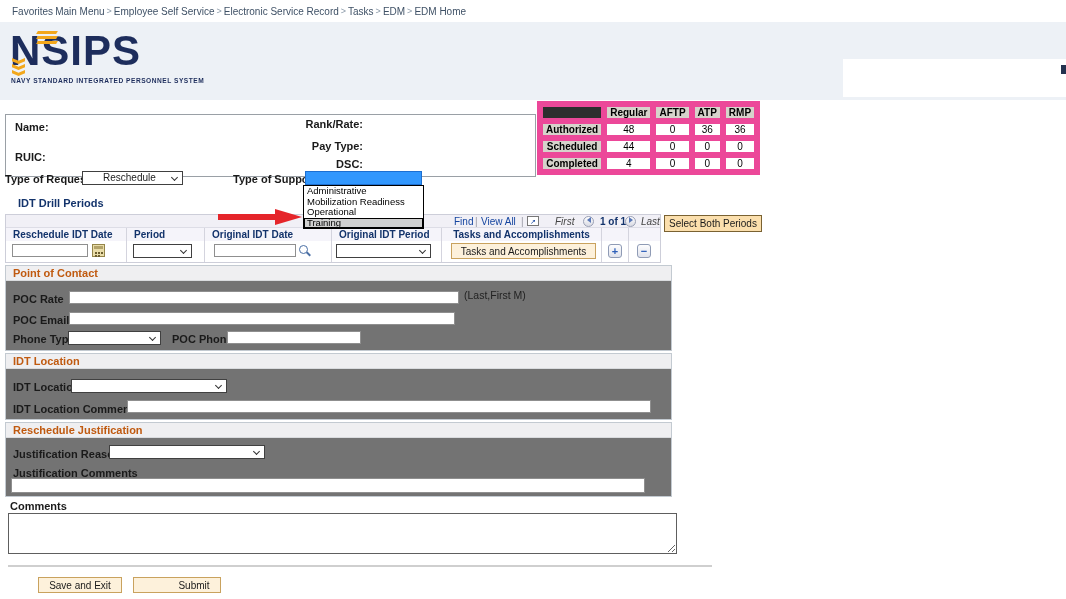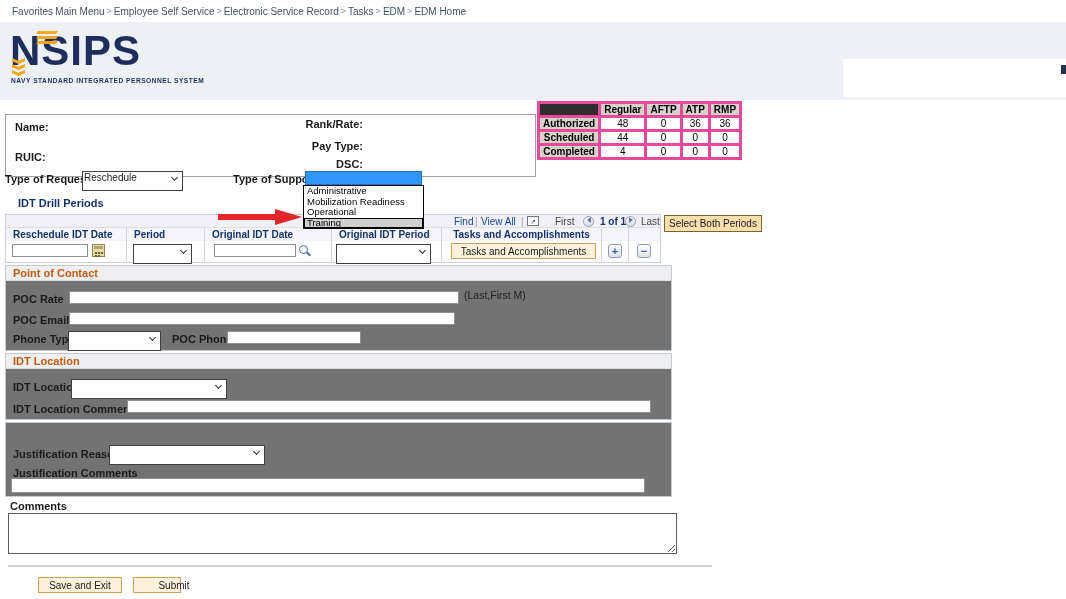--- a/index.html
+++ b/index.html
@@ -30,31 +30,31 @@
                   letter-spacing:0.52px; white-space:nowrap; z-index:1; }
 
   
   .member-box { position:absolute; left:5px; top:114px; width:531px; height:63px; background:#fff; border:1px solid #9AA0A6; }
   .lbl { font-size:11px; font-weight:bold; color:#1A1A1A; white-space:nowrap; }
   .member-right { position:absolute; left:250px; top:0; width:107px; text-align:right; }
   .member-right div { position:absolute; right:0; }
 
   
   .stats { position:absolute; left:537px; top:101px; border-collapse:collapse; font-size:10px; border:2px solid #000; }
-  .stats th, .stats td { border:3px solid #ec4899; height:11px; line-height:11px; padding:0 3px; }
+  .stats th, .stats td { border:6px solid #ec4899; height:11px; line-height:11px; padding:0 3px; }
   .stats th { background:#D6D3CB; font-weight:bold; color:#000; text-align:center; }
   .stats td { background:#fff; text-align:center; }
   .stats .corner { background:#2E2E2E; min-width:52px; }
   .stats .rowlbl { min-width:52px; }
   .stats .c-reg { min-width:34px; } .stats .c-sm { min-width:28px;margin-top:40px; }
 
   
   .inp { position:absolute; background:#fff; border:1px solid #8F8F8F; height:13px; }
-  .sel { position:absolute; background:#fff; border:1px solid #404040; height:20px; font-size:10px; line-height:12px;
-         padding-left:1px; color:#222; cursor:pointer; }
+  .sel { position:absolute; background:#fff; border:1px solid #404040; height:14px; font-size:10px; line-height:12px;
+         padding-left:20px; color:#222; cursor:pointer; }
   .chev { position:absolute; right:5px; top:3px; width:5px; height:5px;
           border-right:1.2px solid #333; border-bottom:1.2px solid #333; transform:rotate(45deg); }
   .btn-tan { position:absolute; display:flex; align-items:center; justify-content:center; font-size:10px; color:#1A1A1A;
              background:#FDF1DB; border:1px solid #C9A25E; cursor:pointer; white-space:nowrap; }
   .btn-strong { background:#FBDFAD; border:1px solid #7A6232; }
 
   
   .tos-closed { position:absolute; left:305px; top:171px; width:117px; height:14px; background:#3297FD; border:1px solid #1D6FD1; cursor:pointer; }
   .dd { position:absolute; left:303px; top:185px; width:121px; background:#fff; border:1px solid #000; z-index:40; }
   .dd-item { height:10.5px; font-size:9.5px; line-height:10.5px; padding-left:3px; color:#000; white-space:nowrap; cursor:pointer; }
@@ -63,21 +63,21 @@
   .arrow-svg { position:absolute; left:218px; top:208px; z-index:60; }
 
   .idt-title { position:absolute; left:18px; top:197px; font-size:11px; font-weight:bold; color:#13336B; }
 
   
   .grid { position:absolute; left:5px; top:214px; width:656px; height:49px; border:1px solid #CDCED9; background:#fde047; }
   .gnav { position:absolute; left:0; top:0; width:654px; height:13px; background:#F1F0F6; border-bottom:1px solid #DDDDE6; font-size:10px; }
   .gnav span { position:absolute; top:0; line-height:13px; white-space:nowrap; }
   .glink { color:#1545A0; cursor:pointer; }
   .gpipe { color:#9A9AA6; }
-  .gtxt { color:#444; cursor:pointer; }
+  .gtxt { color:#444; cursor:pointer;font-style:italic; }
   .gpage { color:#13336B; font-weight:bold; }
   .navbtn { position:absolute; width:11px; height:11px; top:1px; border-radius:50%; border:1px solid #9AA0B5;
             background:linear-gradient(#ffffff,#D9DAE3); display:flex; align-items:center; justify-content:center; cursor:pointer; }
   .tri-l { width:0; height:0; border-top:3px solid transparent; border-bottom:3px solid transparent; border-right:4px solid #5B79B8; }
   .tri-r { width:0; height:0; border-top:3px solid transparent; border-bottom:3px solid transparent; border-left:4px solid #5B79B8; }
   .popup-icon { position:absolute; left:521px; top:1px; width:12px; height:10px; background:#fff; border:1px solid #777;
                 font-size:7px; line-height:9px; text-align:center; color:#1545A0; cursor:pointer; }
   .grow { position:absolute; left:0; width:654px; display:grid; grid-template-columns:121px 78px 127px 110px 160px 27px 1fr; }
   .ghead { top:13px; height:13px; background:#F5F4FA; }
   .gdata { top:26px; height:21px; background:#fff; }
@@ -285,29 +285,30 @@
     <div class="sec-hd">IDT Location</div>
     <span class="lbl abs" style="left:7px; top:27px;">IDT Location</span>
     <div class="sel" style="left:65px; top:25px; width:156px;">
         <span class="chev"></span>
       </div>
     <span class="lbl abs" style="left:7px; top:49px;">IDT Location Comments</span>
     <input class="inp" style="left: 121px; top: 46px; width: 524px;">
   </div>
 
   <div class="section" style="top:422px; height:75px;">
+    <div class="sec-hd">Reschedule Justification</div>
     <span class="lbl abs" style="left:7px; top:25px;">Justification Reason</span>
     <div class="sel" style="left:103px; top:22px; width:156px;">
         <span class="chev"></span>
       </div>
     <span class="lbl abs" style="left:7px; top:44px;">Justification Comments</span>
     <input class="inp" style="left: 5px; top: 55px; width: 634px; height: 15px;">
   </div>
 
   <div class="comments-lbl">Comments</div>
   <textarea class="cmt-area" style=""></textarea>
 
   <div class="divider"></div>
 
   <div class="btn-tan" style="left:38px; top:577px; width:84px; height:16px;">Save and Exit</div>
-  <div class="btn-tan" style="left:133px; top:577px; width:48px; height:16px;padding-left:34px;">Submit</div>
+  <div class="btn-tan" style="left:133px; top:577px; width:88px; height:16px;padding-left:34px;">Submit</div>
 
 </div>
 
 </body></html>

